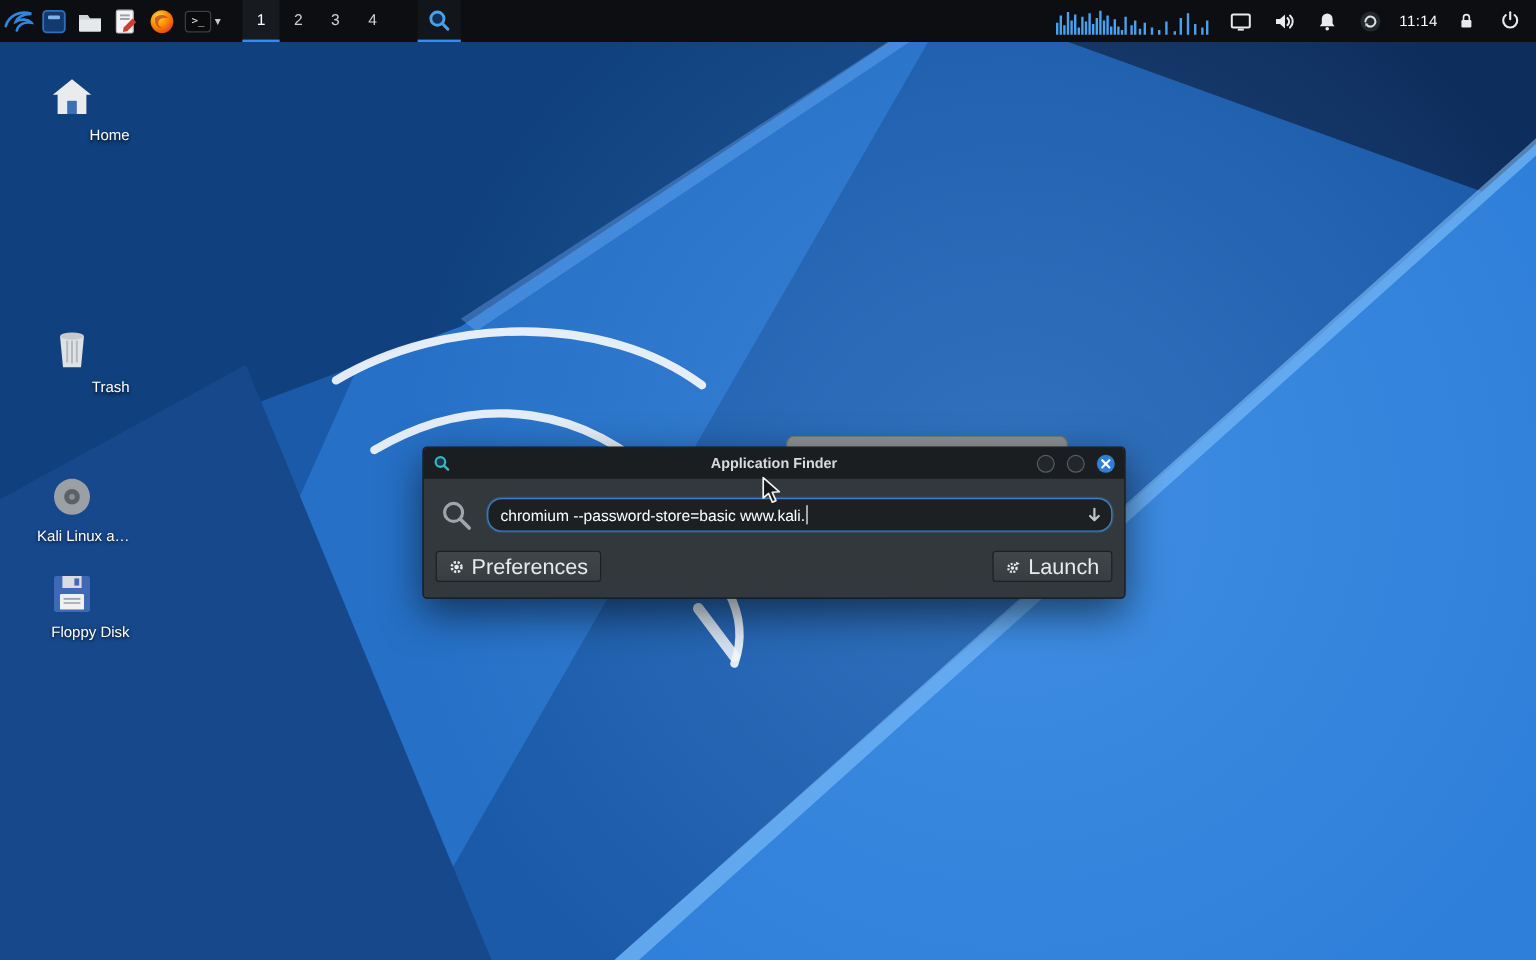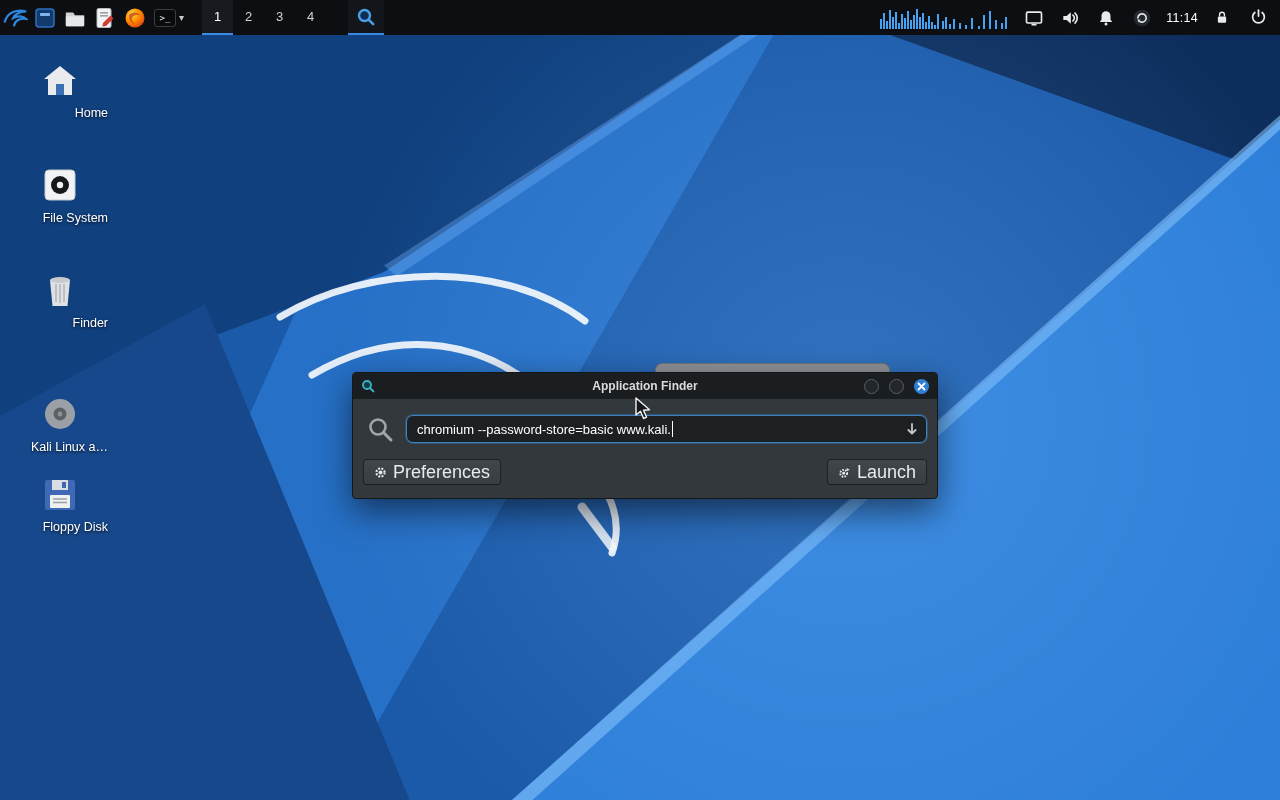--- a/index.html
+++ b/index.html
@@ -58,21 +58,21 @@
   .tb-title { position:absolute; left:0; right:0; text-align:center; font-size:12px; font-weight:bold; color:#d9dcde; }
   .tb-icon { z-index:2; display:flex; }
   .tb-controls { margin-left:auto; display:flex; gap:10px; z-index:2; }
   .ctrl { width:15px; height:15px; border-radius:50%; display:flex; align-items:center; justify-content:center; }
   .ctrl-min, .ctrl-max { background:#24272a; border:1px solid #595e63; }
   .ctrl-close { background:#2f7fd6; }
   .finder-body { padding:8px 10px 13px; }
   .search-row { display:flex; align-items:center; gap:12px; margin:8px 0 16px; }
   .big-mag { margin-left:4px; display:flex; }
   .entry { flex:1; position:relative; height:28px; background:#1c2023; border:1px solid #3d82c4;
-           box-shadow:0 0 0 1px rgba(61,130,196,.35); border-radius:7px; display:flex; align-items:center;
+           box-shadow:0 0 0 1px rgba(61,130,196,.35); border-radius:12px; display:flex; align-items:center;
            padding:0 28px 0 10px; color:#ffffff; font-size:13px; white-space:nowrap; overflow:hidden; }
   .caret-bar { display:inline-block; width:1px; height:16px; background:#ffffff; margin-left:1px; animation:blink 1s steps(1) infinite; }
   @keyframes blink { 50% { opacity:0; } }
   .entry-arrow { position:absolute; right:7px; top:6px; }
   .btn-row { display:flex; justify-content:space-between; }
   .btn { display:flex; align-items:center; gap:6px; height:26px; padding:0 10px;
          background:linear-gradient(#41464b,#383d42); border:1px solid #1e2124; border-radius:3px;
          color:#e8eaec; font-size:18px; cursor:default; }
 
   
@@ -212,40 +212,30 @@
   <div class="dicon" style="top:58px">
     <div class="dicon-img">
       <svg width="36" height="34" viewBox="0 0 36 34">
         <path d="M18 2 L34 15 h-4 v16 h-24 v-16 h-4 z" fill="#e9ebed"></path>
         <rect x="14" y="20" width="8" height="11" fill="#3c6fb4"></rect>
       </svg>
     </div>
     <div class="dicon-label">Home</div>
   </div>
 
-  <div class="dicon" style="top:163px">
-    <div class="dicon-img">
-      <svg width="36" height="36" viewBox="0 0 36 36">
-        <rect x="3" y="3" width="30" height="30" rx="4" fill="#f2f3f4" stroke="#c6cacd"></rect>
-        <circle cx="18" cy="18" r="9" fill="#17191b"></circle>
-        <circle cx="18" cy="18" r="3.2" fill="#f2f3f4"></circle>
-      </svg>
-    </div>
-    <div class="dicon-label">File System</div>
-  </div>
 
   <div class="dicon" style="top:268px">
     <div class="dicon-img">
       <svg width="32" height="36" viewBox="0 0 32 36">
         <path d="M6 8 h20 l-2.5 26 h-15 z" fill="#dfe2e5"></path>
         <ellipse cx="16" cy="8" rx="10" ry="3" fill="#c7cbce"></ellipse>
         <path d="M12 12 v18 M16 12 v19 M20 12 v18" stroke="#b3b8bc" stroke-width="1.6"></path>
       </svg>
     </div>
-    <div class="dicon-label">Finder</div>
+    <div class="dicon-label">Trash</div>
   </div>
 
   <div class="dicon" style="top:392px">
     <div class="dicon-img">
       <svg width="36" height="36" viewBox="0 0 36 36">
         <circle cx="18" cy="18" r="15" fill="#9aa0a6"></circle>
         <circle cx="18" cy="18" r="6.5" fill="#5d6165"></circle>
         <circle cx="18" cy="18" r="2.4" fill="#8c9196"></circle>
       </svg>
     </div>

